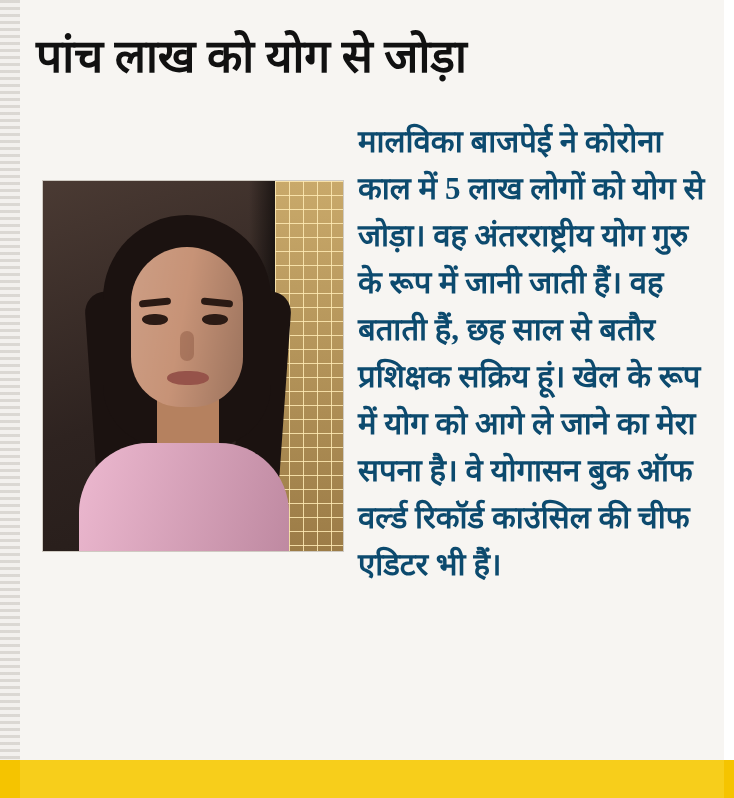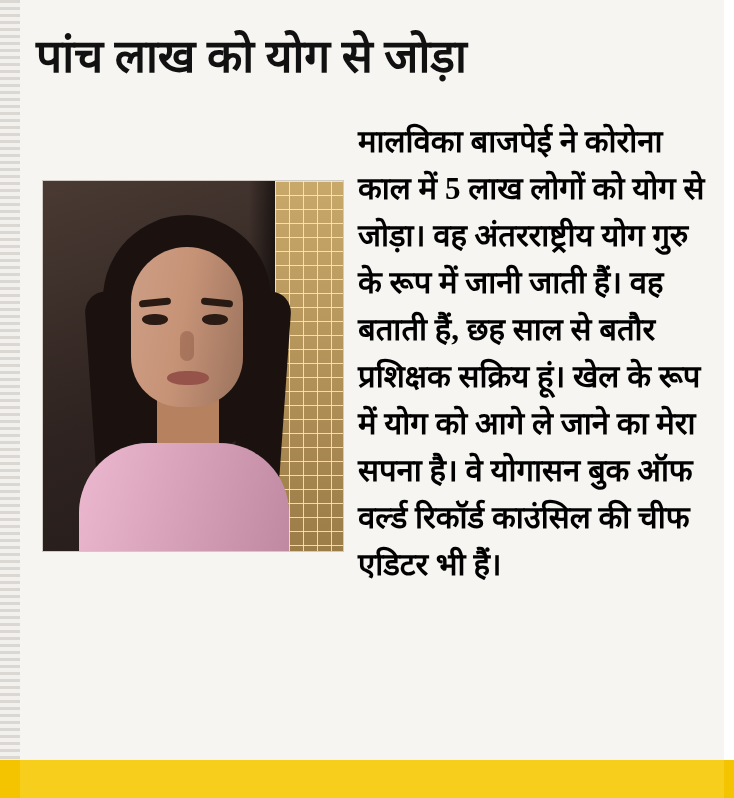--- a/index.html
+++ b/index.html
@@ -213,21 +213,21 @@
     border-radius: 70px 70px 0 0;
     background: linear-gradient(105deg, rgba(255,255,255,0.20), rgba(0,0,0,0.18));
   }
   .article {
     position: absolute;
     left: 16px;
     top: 118px;
     width: 676px;
     font-size: 31px;
     line-height: 47px;
-    color: #000000;
+    color: #0c4a6e;
     text-align: left;
     font-weight: 600;
   }
   .article p {
     margin: 0;
   }
   .float-box {
     float: left;
     width: 322px;
     height: 436px;

